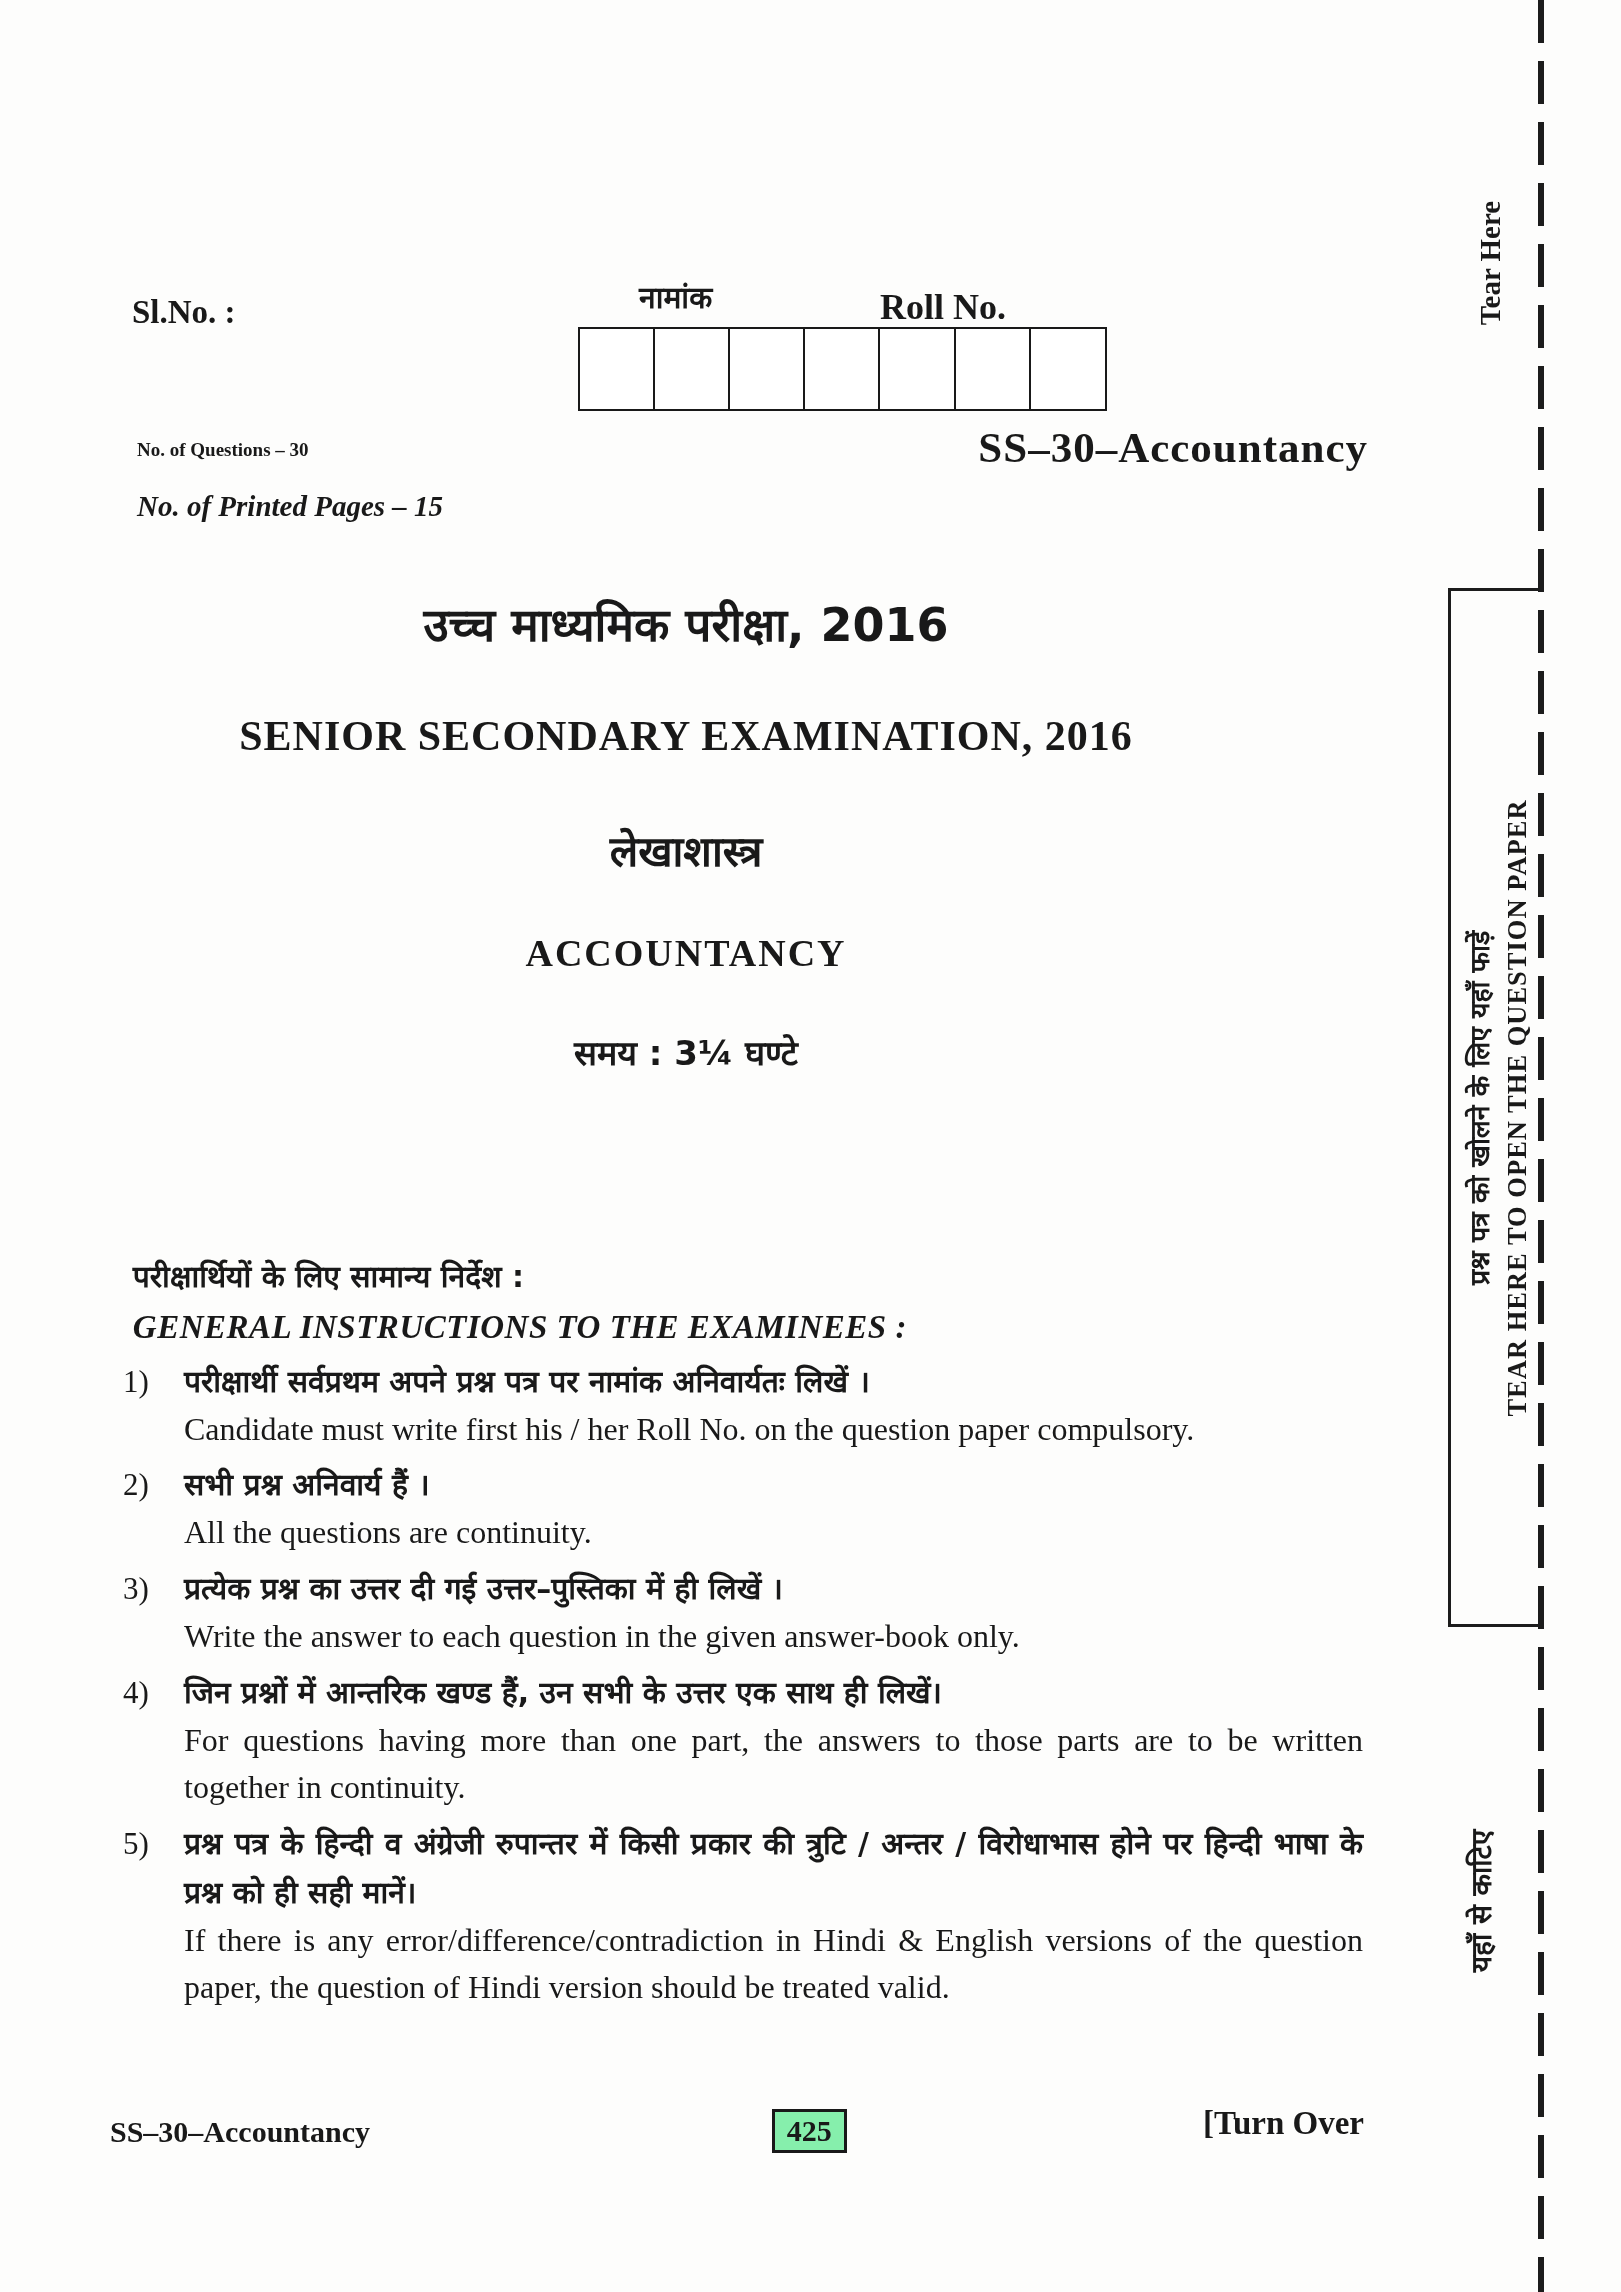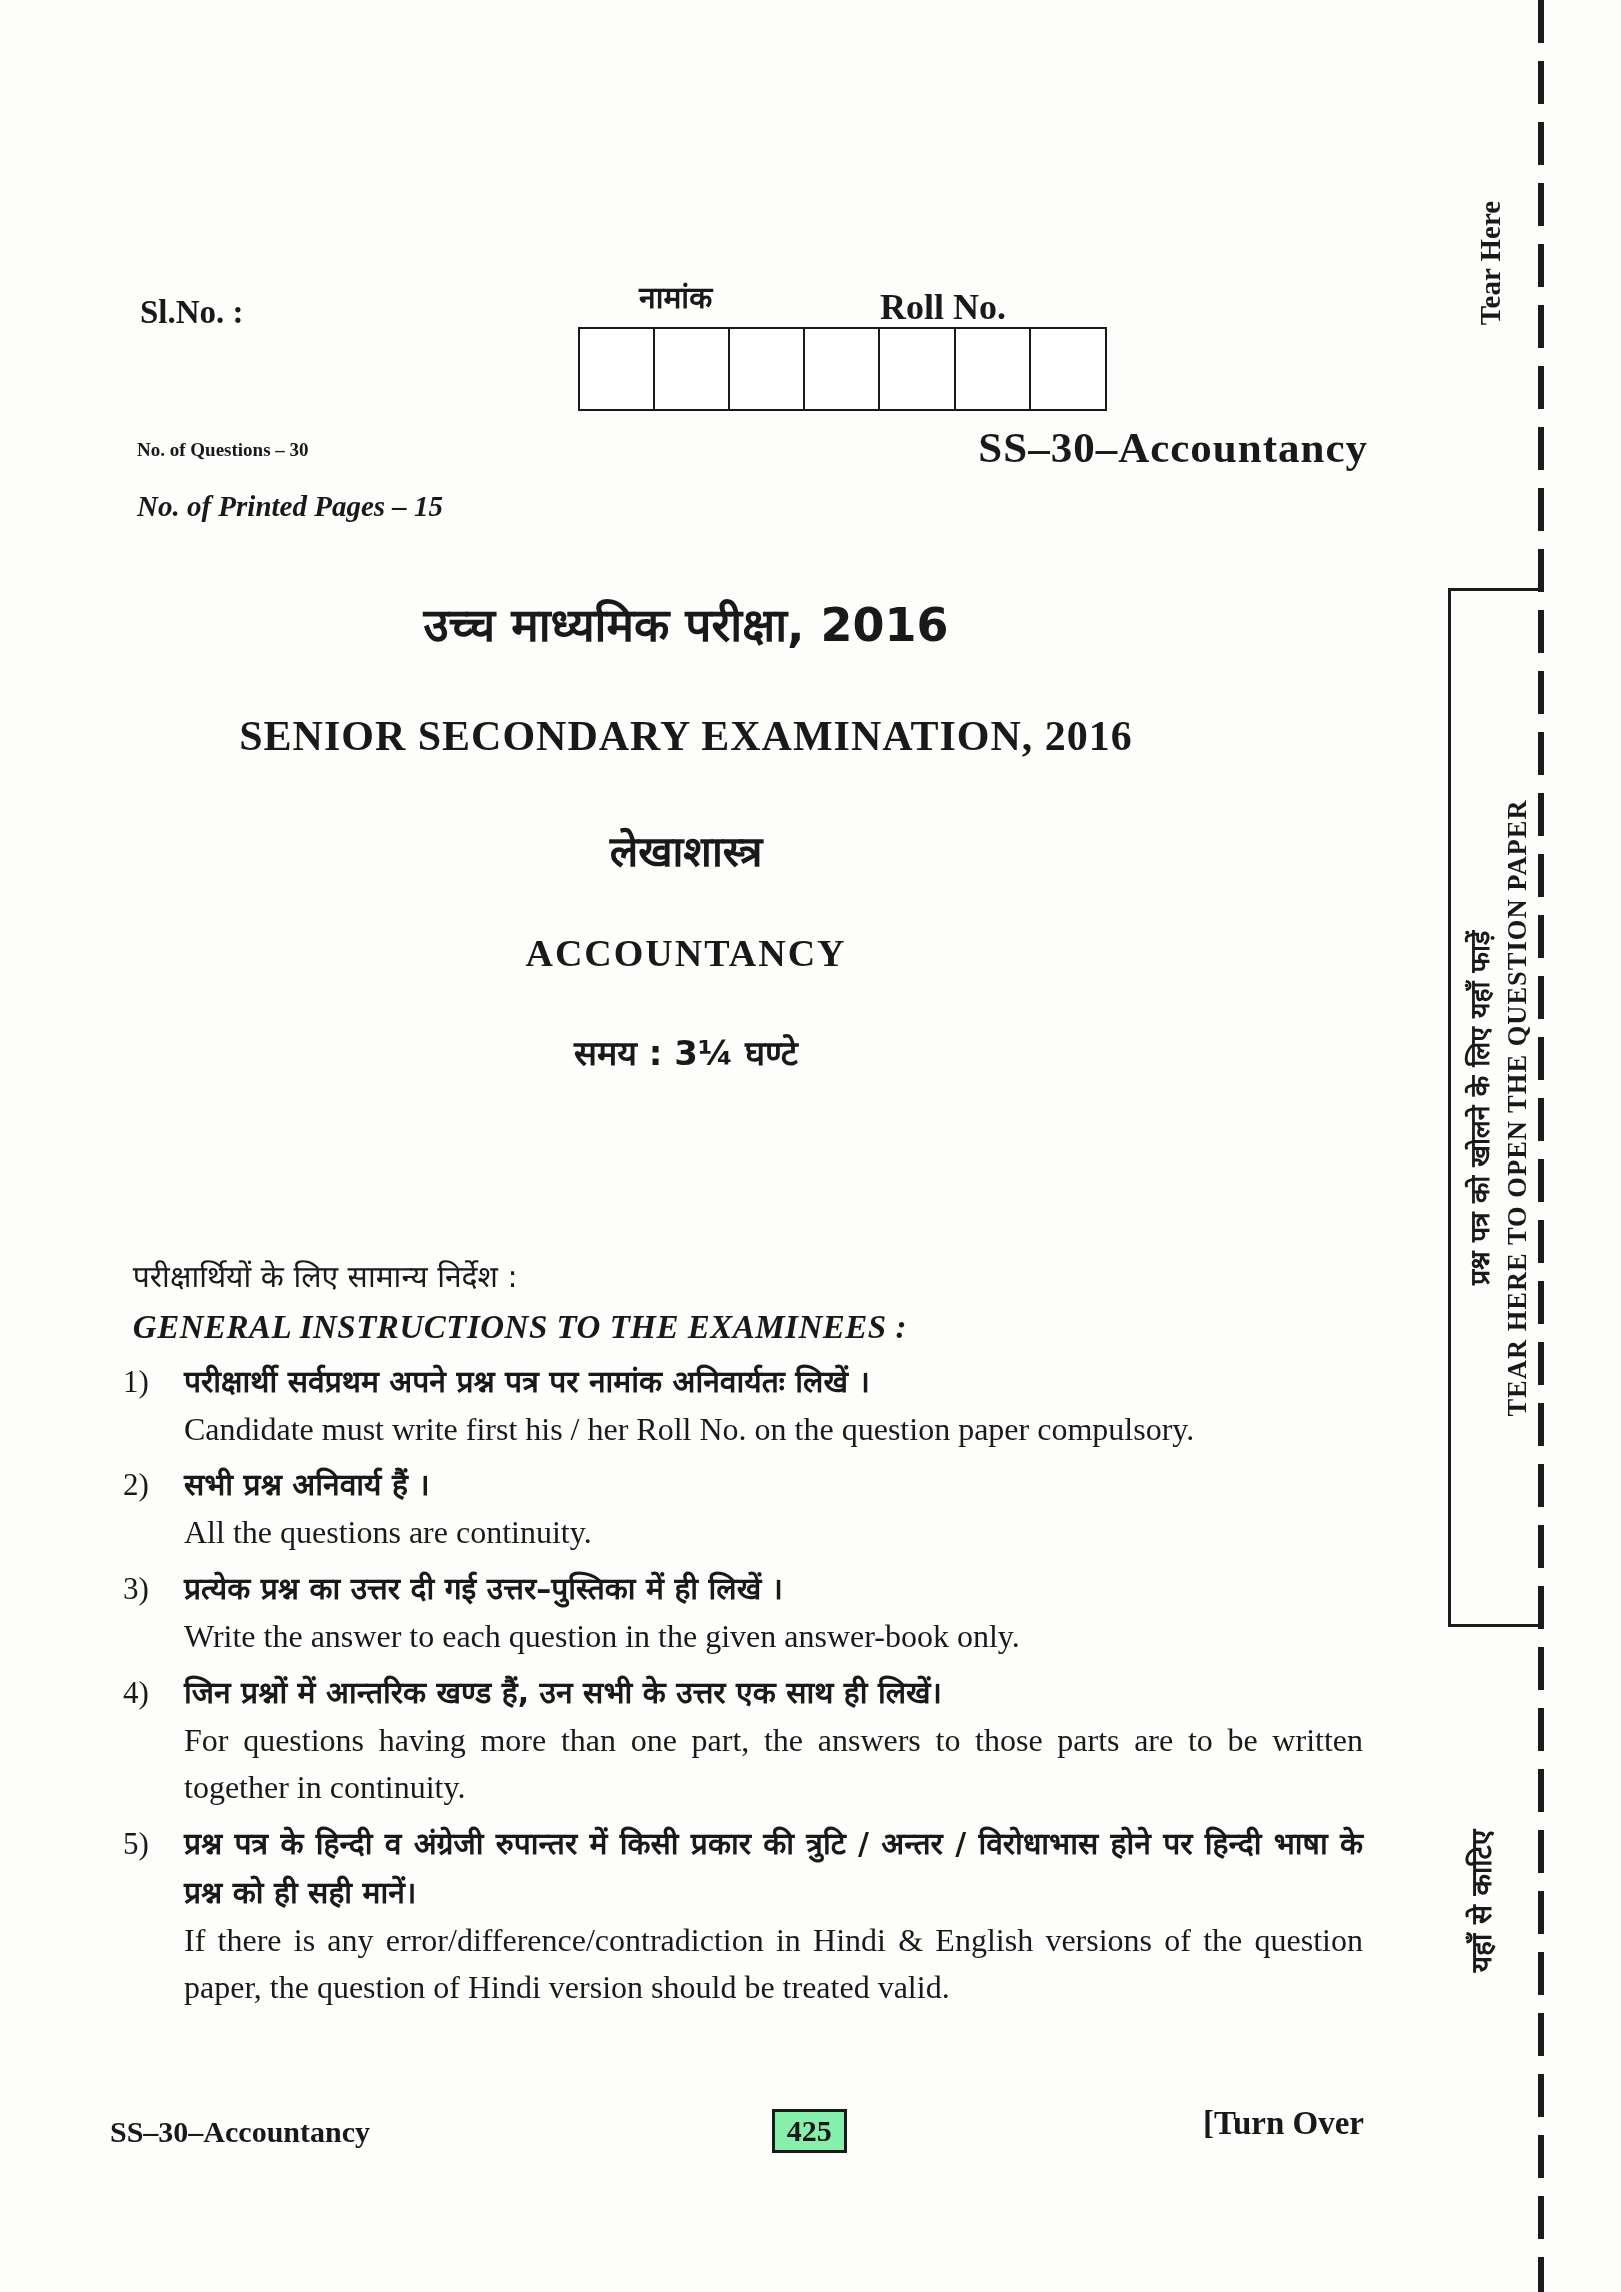--- a/index.html
+++ b/index.html
@@ -9,39 +9,39 @@
     background:#fdfdfc;
     color:#191919;
     font-family:"Liberation Serif", serif;
     overflow:hidden;
   }
   .abs{position:absolute;}
   .b{font-weight:bold;}
   .dev{font-family:"DejaVu Sans","Liberation Serif",sans-serif;}
   .center-line{position:absolute;left:54px;width:1264px;text-align:center;}
   
-  .slno{left:140px;top:294px;font-size:33px;}
+  .slno{left:132px;top:294px;font-size:33px;}
   .namank{left:639px;top:276px;font-size:30px;}
   .rollno{left:880px;top:286px;font-size:36px;}
   .roll-grid{left:578px;top:327px;display:flex;}
   .roll-cell{width:78px;height:84px;border:2.9px solid #191919;margin-left:-2.9px;box-sizing:border-box;background:#fff;}
   .roll-cell:first-child{margin-left:0;}
   .noq{left:137px;top:439px;font-size:19px;}
   .nop{left:137px;top:490px;font-size:29px;font-style:italic;}
   .paper-code{left:863px;top:423px;width:505px;text-align:right;font-size:43px;letter-spacing:1px;}
   
   .h-hi-exam{top:592px;font-size:46px;}
   .h-en-exam{top:712px;font-size:42px;letter-spacing:1px;}
   .h-hi-sub{top:821px;font-size:42px;}
   .h-en-sub{top:931px;font-size:38px;letter-spacing:2px;}
   .h-time{top:1029px;font-size:34px;}
   .h-marks{top:1131px;font-size:34px;}
   
   .instructions{left:123px;top:1257px;width:1240px;}
-  .gi-hindi{font-size:30px;line-height:39px;font-weight:normal;margin-left:9.8px;}
+  .gi-hindi{font-size:30px;line-height:39px;font-weight:bold;margin-left:9.8px;}
   .gi-eng{font-size:33px;line-height:43px;font-weight:bold;font-style:italic;margin-top:9.8px;margin-left:9.8px;letter-spacing:0.5px;}
   .item{display:flex;margin-top:7.8px;}
   .inum{width:61px;flex:none;font-size:31px;line-height:49px;}
   .ibody{flex:1;}
   .hin{font-size:30px;line-height:49px;font-weight:bold;text-align:justify;}
   .eng{font-size:32px;line-height:47px;text-align:justify;}
   
   .f-code{left:110px;top:2115px;font-size:30px;}
   .f-page{left:772px;top:2109px;border:3.9px solid #191919;padding:2px 11.8px;font-size:30px;background:#86efac;}
   .f-turn{left:1078px;top:2105px;width:286px;text-align:right;font-size:33px;}

